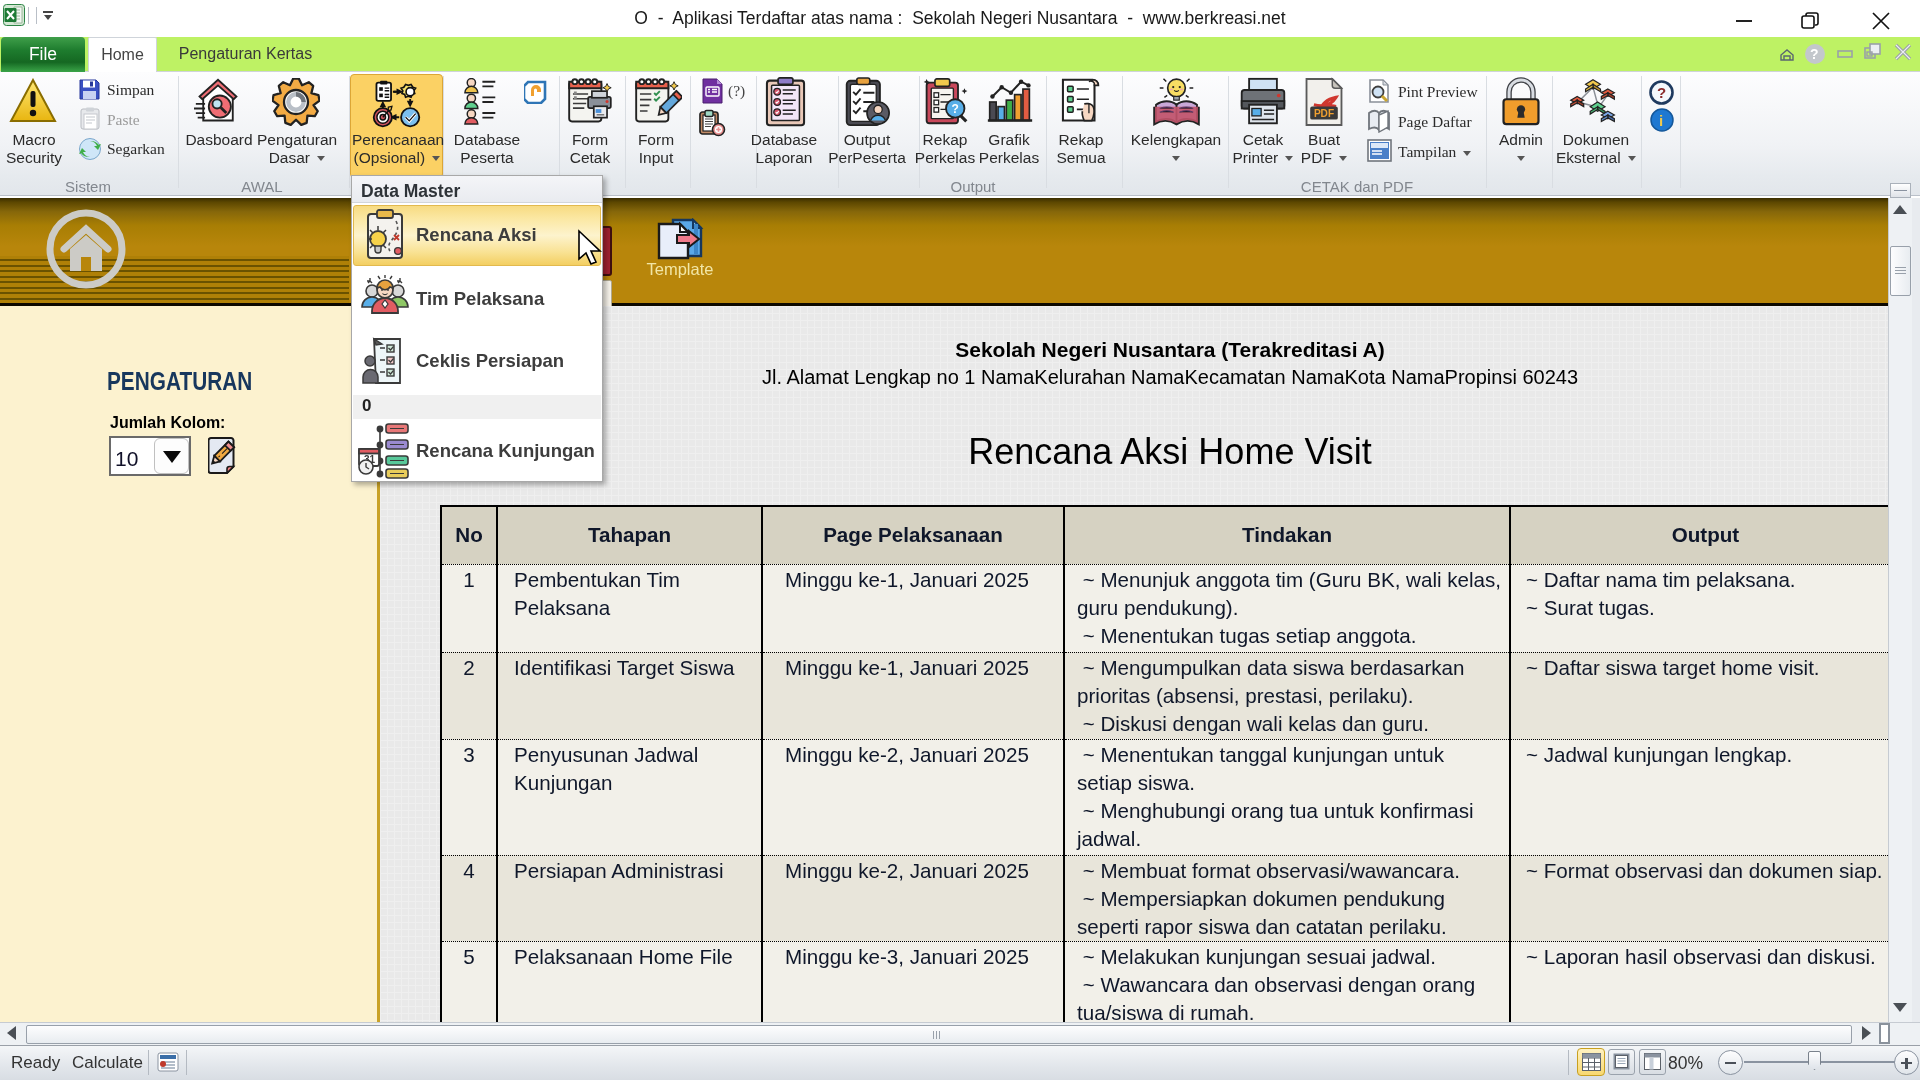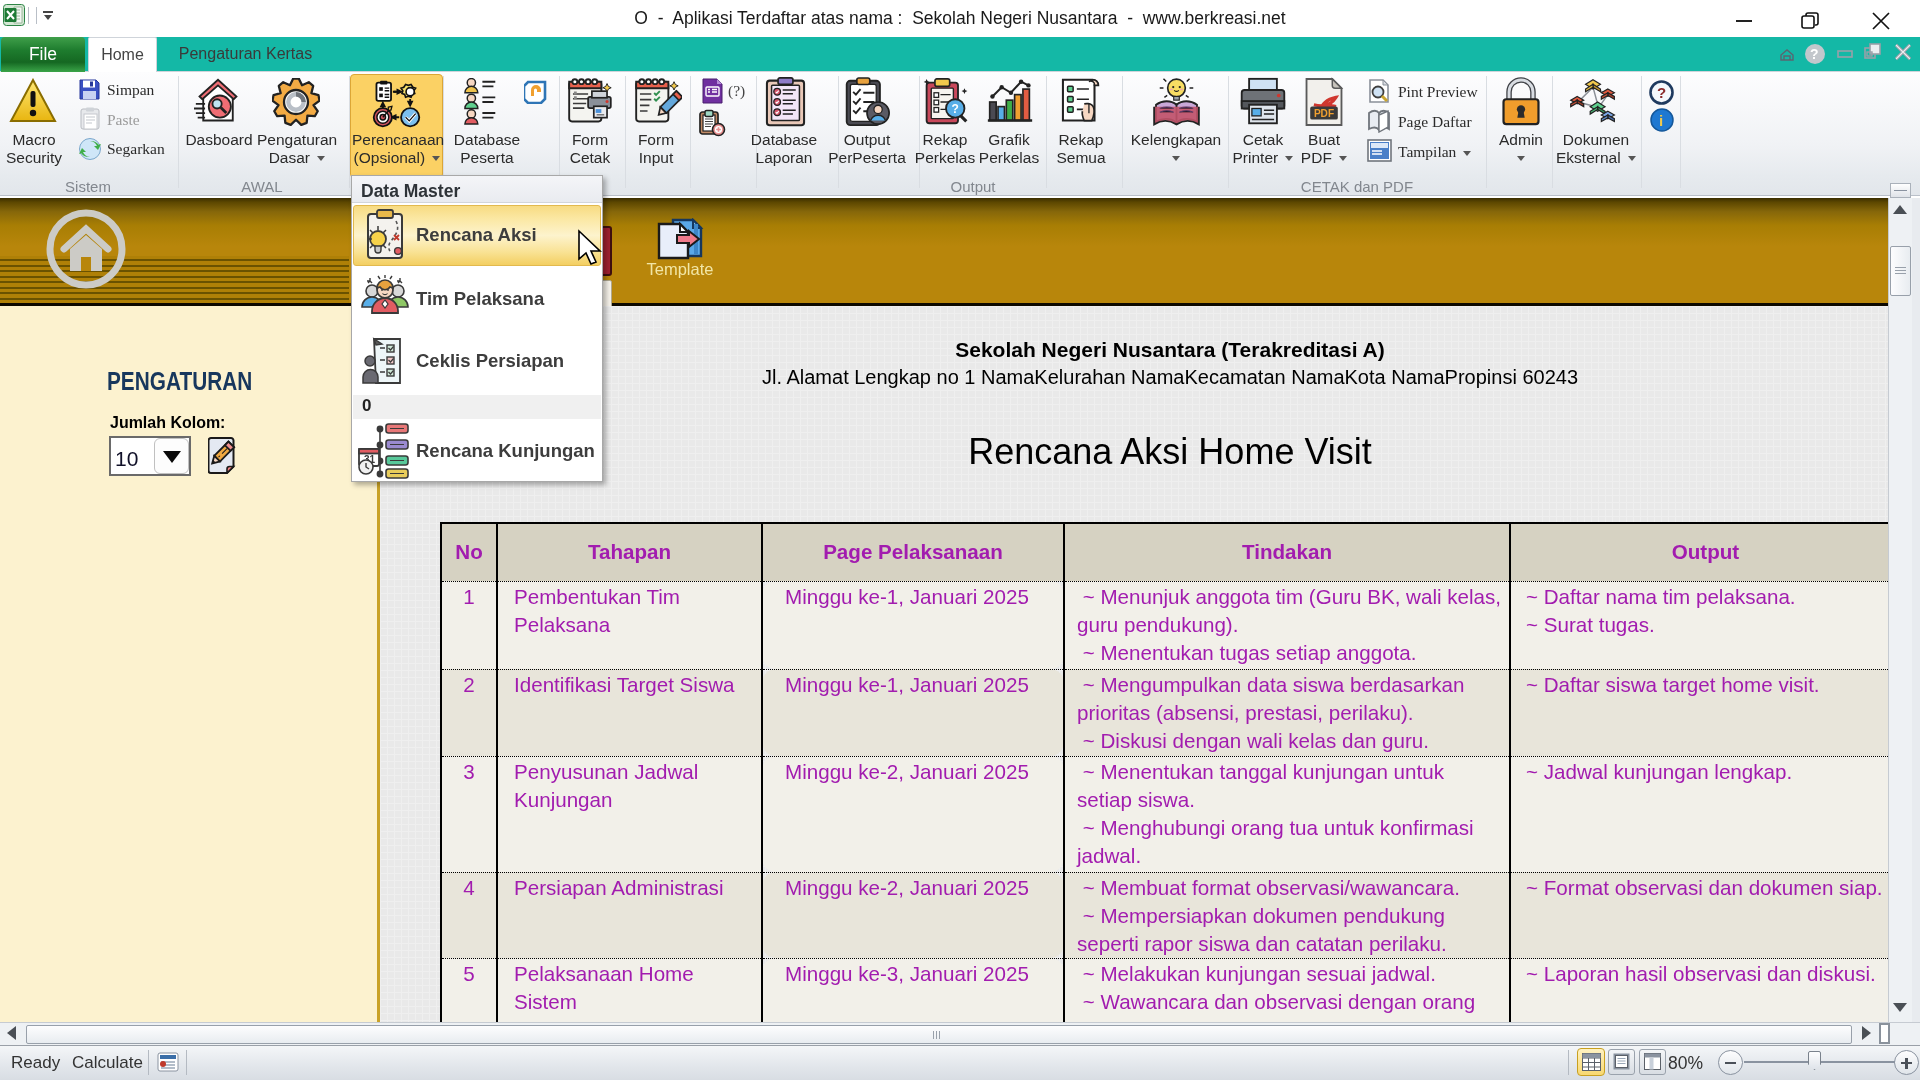--- a/index.html
+++ b/index.html
@@ -1,21 +1,21 @@
 <!DOCTYPE html>
 <html><head>
 <meta charset="utf-8">
 <style>
   * { margin:0; padding:0; box-sizing:border-box; }
   html,body { width:1920px; height:1080px; overflow:hidden; font-family:"Liberation Sans",sans-serif; background:#fff; }
   .abs { position:absolute; }
   
   #titlebar { position:absolute; left:0; top:0; width:1920px; height:38px; background:#fff; }
   #titletext { position:absolute; left:0; top:8px; width:1920px; text-align:center; font-size:17.5px; color:#1a1a1a; }
-  #tabrow { position:absolute; left:0; top:37px; width:1920px; height:35px; background:#14b8a6; }
+  #tabrow { position:absolute; left:0; top:37px; width:1920px; height:35px; background:#bef264; }
   #tabrow .bline { position:absolute; left:0; top:34px; width:1920px; height:1px; background:#cfd4da; }
   #filetab { position:absolute; left:1px; top:0; width:84px; height:35px; background:linear-gradient(#3f9f4a,#1e7c2e 38%,#156822 72%,#3aa448); border-radius:4px 4px 0 0; color:#fff; font-size:17.5px; text-align:center; line-height:34px; }
   #hometab { position:absolute; left:88px; top:0; width:69px; height:35px; background:#fff; border:1px solid #cfd4da; border-bottom:none; border-radius:2px 2px 0 0; font-size:16px; color:#444; text-align:center; line-height:33px; z-index:3;}
   #tab3 { position:absolute; left:173px; top:0; width:145px; height:35px; font-size:16px; color:#3a3a3a; text-align:center; line-height:33px; }
   
   #ribbon { position:absolute; left:0; top:72px; width:1920px; height:124px; background:linear-gradient(#fdfdfe,#f0f2f5 60%,#e6eaee 85%,#e2e6eb); border-bottom:1px solid #bac0c9; }
   .rsep { position:absolute; top:4px; width:1px; height:112px; background:#d9dde2; }
   .glabel { position:absolute; top:106px; font-size:15px; color:#82878e; text-align:center; }
   .rlabel { position:absolute; font-size:15.5px; color:#2b2b2b; text-align:center; line-height:17.5px; }
   .rsmall { position:absolute; font-size:15.5px; color:#2b2b2b;font-family:Liberation Serif, serif; }
@@ -522,27 +522,27 @@
     </svg>
 </div>
 <div id="goldline"></div>
 
 <div id="content">
   <div class="abs" style="left:60px;top:32px;width:1460px;text-align:center;font-size:21px;font-weight:bold;color:#000">Sekolah Negeri Nusantara (Terakreditasi A)</div>
   <div class="abs" style="left:60px;top:60px;width:1460px;text-align:center;font-size:20px;color:#000">Jl. Alamat Lengkap no 1 NamaKelurahan NamaKecamatan NamaKota NamaPropinsi 60243</div>
   <div class="abs" style="left:60px;top:125px;width:1460px;text-align:center;font-size:36px;color:#000">Rencana Aksi Home Visit</div>
 </div>
 <style>
-#dtable { position:absolute; left:440px; top:522px; width:1460px; border-collapse:collapse; table-layout:fixed; font-size:20.6px; color:#a21caf; }
+#dtable { position:absolute; left:440px; top:505px; width:1460px; border-collapse:collapse; table-layout:fixed; font-size:20.6px; color:#0f172a; }
 #dtable col.c0{width:56px} #dtable col.c1{width:265px} #dtable col.c2{width:302px} #dtable col.c3{width:446px} #dtable col.c4{width:391px}
 #dtable th { background:#d6d2c2; border:2px solid #000; border-bottom:1px dotted #000; font-size:20.6px; height:58px; font-weight:bold; }
 #dtable td { border-left:2px solid #000; border-right:2px solid #000; border-bottom:1px dotted #000; vertical-align:top; line-height:28px; padding-top:1px; }
 #dtable tr.odd td { background:#f2f0e9; } #dtable tr.even td { background:#e8e5da; }
 #dtable td.no { text-align:center; }
-#dtable td.ta { padding-left:16px; } #dtable td.wa { padding-left:22px;border-radius:14px; } #dtable td.ti { padding-left:12px; } #dtable td.ou { padding-left:15px; }
+#dtable td.ta { padding-left:16px; } #dtable td.wa { padding-left:22px; } #dtable td.ti { padding-left:12px; } #dtable td.ou { padding-left:15px; }
 #dtable tr:last-child td { border-bottom:none; }
 </style>
 <table id="dtable">
     <colgroup>
       <col class="c0">
       <col class="c1">
       <col class="c2">
       <col class="c3">
       <col class="c4">
     </colgroup>
@@ -577,21 +577,21 @@
       </tr>
 <tr class="even" style="height:86px">
         <td class="no">4</td>
         <td class="ta">Persiapan Administrasi</td>
         <td class="wa">Minggu ke-2, Januari 2025</td>
         <td class="ti">&nbsp;~ Membuat format observasi/wawancara.<br>&nbsp;~ Mempersiapkan dokumen pendukung<br>seperti rapor siswa dan catatan perilaku.</td>
         <td class="ou">~ Format observasi dan dokumen siap.</td>
       </tr>
 <tr class="odd" style="height:110px">
         <td class="no">5</td>
-        <td class="ta">Pelaksanaan Home Sistem</td>
+        <td class="ta">Pelaksanaan Home File</td>
         <td class="wa">Minggu ke-3, Januari 2025</td>
         <td class="ti">&nbsp;~ Melakukan kunjungan sesuai jadwal.<br>&nbsp;~ Wawancara dan observasi dengan orang<br>tua/siswa di rumah.</td>
         <td class="ou">~ Laporan hasil observasi dan diskusi.</td>
       </tr>
 </tbody>
   </table>
 
 <div id="vscroll"></div>
 <div id="rightstrip"></div>
 <div class="abs" style="left:1890px;top:183px;width:21px;height:15px;background:linear-gradient(#fff,#dfe3e8);border:1px solid #aab1ba">

